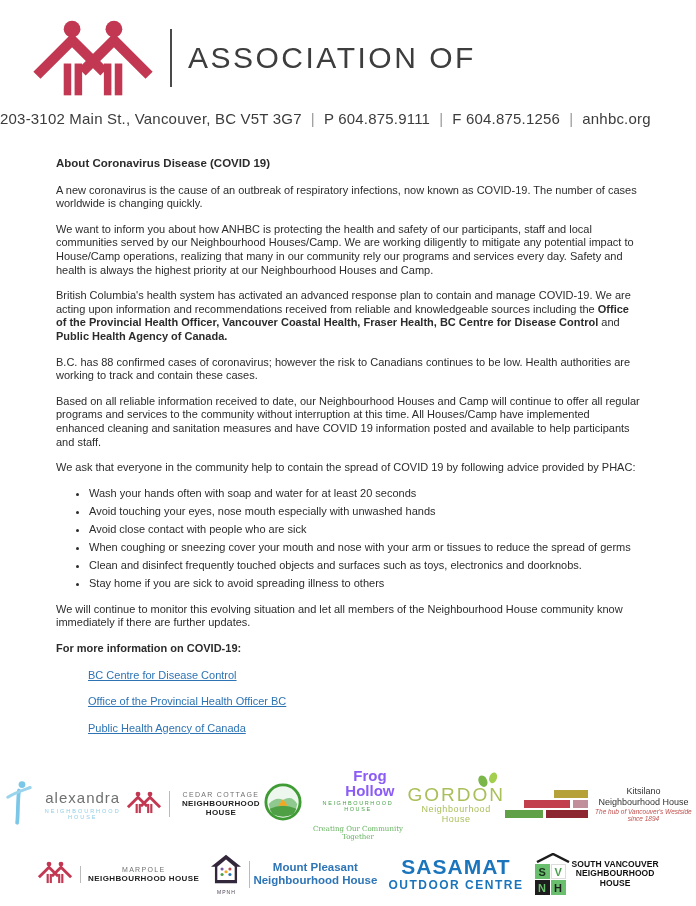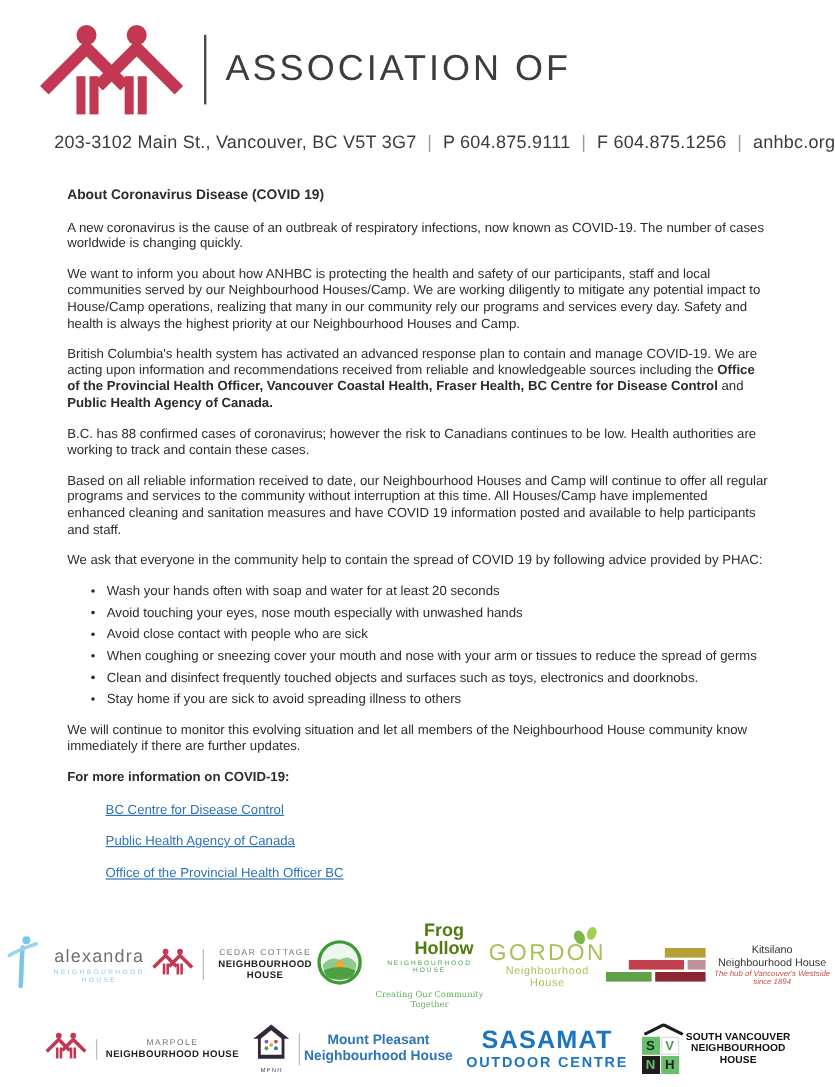--- a/index.html
+++ b/index.html
@@ -10,21 +10,21 @@
   }
 
   
   .header { padding-top:16px; }
   .logo-row { display:flex; align-items:center; margin-left:30px; height:84px; }
   .logo-row svg { display:block; }
   .logo-divider { width:2px; height:58px; background:#4a4a4a; margin:0 16px 0 14px; }
   .org-name { display:flex; flex-direction:column; }
   .org-line1 { font-size:30px; font-weight:300; letter-spacing:2.5px; color:#3d3d3d; line-height:34px; }
   .org-line2 { font-size:30px; font-weight:800; letter-spacing:0.5px; color:#262626; line-height:34px; }
-  .address-row { text-align:right; margin-top:10px; font-size:15px; color:#3c3c3c; letter-spacing:0.2px; }
+  .address-row { text-align:left; margin-top:10px; font-size:15px; color:#3c3c3c; letter-spacing:0.2px; }
   .address-sep { color:#9a9a9a; padding:0 9px; font-weight:300; }
 
   
   .content { margin:30px 56px 0 56px; font-size:11px; line-height:13.6px; color:#2c2c2c; }
   .doc-title { font-size:11.5px; font-weight:bold; margin-bottom:13px; }
   .content p { margin-bottom:12px; }
   .content b { font-weight:bold; }
   .bullets { margin:2px 0 12px 0; padding-left:33px; list-style:disc; }
   .bullets li { margin-bottom:4.5px; }
   .more-info { font-weight:bold; margin:2px 0 13px 0; }
@@ -42,21 +42,21 @@
   .alex-name { font-size:15px; color:#6f7070; letter-spacing:1px; }
   .alex-sub { font-size:5.5px; color:#8fcde8; letter-spacing:2px; margin-top:2px; }
 
   
   .mini-anhbc-text { border-left:1px solid #bbb; padding-left:7px; margin-left:7px; }
   .mini-top { font-size:7px; color:#6f7070; letter-spacing:1.3px; }
   .mini-bottom { font-size:8px; font-weight:bold; color:#222; letter-spacing:0.4px; margin-top:1px; }
 
   
   .frog-text { margin-left:6px; }
-  .frog-name { font-size:15px; font-weight:800; color:#4d7c0f; line-height:15px;margin-left:24px; }
+  .frog-name { font-size:15px; font-weight:800; color:#8b5cf6; line-height:15px;margin-left:24px; }
   .frog-sub { font-size:5.5px; color:#4aa34a; letter-spacing:1.6px; margin-top:2px; }
   .frog-tag { font-size:7px; color:#62b15c; font-family:"DejaVu Serif", serif; margin-top:13px; }
 
   
   .gordon { flex-direction:column; align-items:flex-start; position:relative; }
   .gordon-leaves { position:absolute; top:-14px; right:4px; }
   .gordon-name { font-size:19px; color:#a9bf59; letter-spacing:2px; line-height:19px; }
   .gordon-sub { font-size:9px; color:#a9bf59; letter-spacing:0.6px; margin-top:0px; }
 
   
@@ -153,24 +153,24 @@
   </ul>
 
   <p>We will continue to monitor this evolving situation and let all members of the Neighbourhood House community know immediately if there are further updates.</p>
 
   <div class="more-info">For more information on COVID-19:</div>
 
   <div class="link-row">
     <a class="doc-link">BC Centre for Disease Control</a>
   </div>
   <div class="link-row">
+    <a class="doc-link">Office of the Provincial Health Officer BC</a>
+  </div>
+  <div class="link-row">
     <a class="doc-link">Public Health Agency of Canada</a>
-  </div>
-  <div class="link-row">
-    <a class="doc-link">Office of the Provincial Health Officer BC</a>
   </div>
 </div>
 
 <div class="footer">
 
   <div class="logo-band band-1">
 
     <div class="flogo">
       <span>
         <svg viewBox="0 0 40 62" width="30" height="47" aria-hidden="true">

